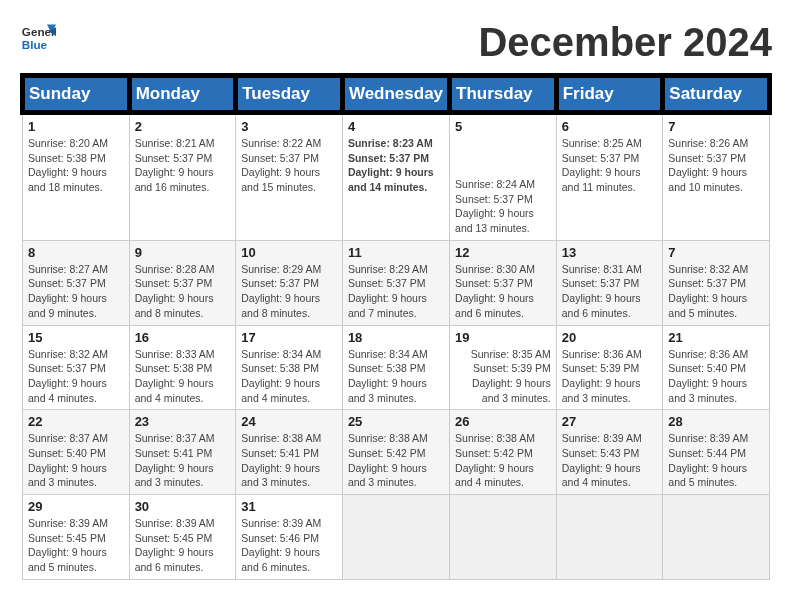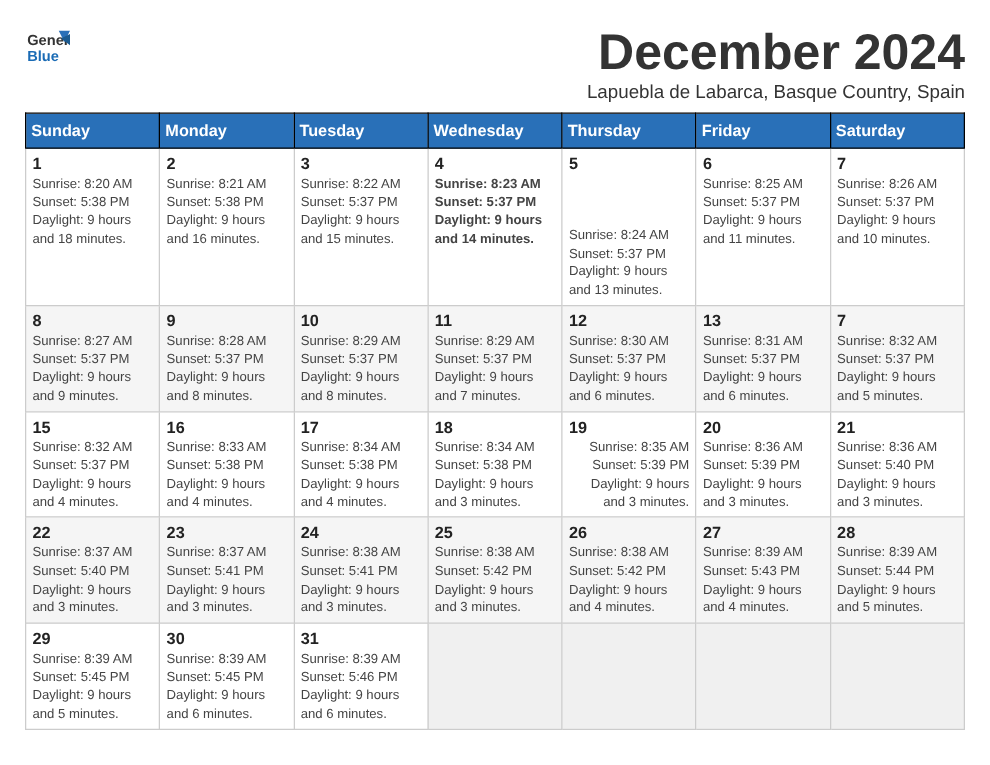--- a/index.html
+++ b/index.html
@@ -40,23 +40,23 @@
     .calendar {
       width: 100%;
       border-collapse: collapse;
       font-size: 11px;
     }
     .calendar thead th {
       background: #2970b8;
       color: #fff;
       padding: 6px 4px;
       text-align: left;
-      font-size: 13px;
+      font-size: 17px;
       font-weight: bold;
-      border: 1px solid #000000;
+      border: 5px solid #000000;
     }
     .calendar tbody td {
       border: 1px solid #ccc;
       vertical-align: top;
       padding: 4px 5px;
       width: calc(100% / 7);
       min-height: 80px;
     }
     .day-num {
       font-size: 13px;
@@ -90,21 +90,20 @@
   <div class="logo">
     <svg class="logo-icon" viewBox="0 0 40 40">
       <text x="2" y="18" font-size="13" font-weight="bold" fill="#333" font-family="Arial">General</text>
       <text x="2" y="32" font-size="13" font-weight="bold" fill="#1a6bb5" font-family="Arial">Blue</text>
       <polygon points="30,5 40,5 35,15" fill="#2970b8"></polygon>
       <polygon points="32,12 40,8 40,18" fill="#1a5a90"></polygon>
     </svg>
   </div>
   <div class="title-area">
     <div class="month-title">December 2024</div>
-    <div class="location-title">Lapuebla de Labarca, Basque Country, Spain</div>
   </div>
 </div>
 
 <table class="calendar">
   <thead>
     <tr id="header-row">
         <th>Sunday</th>
         <th>Monday</th>
         <th>Tuesday</th>
         <th>Wednesday</th>
@@ -118,21 +117,21 @@
         <td>
           <span class="day-num">1</span>
           <div class="day-info" style="white-space: pre-line;">Sunrise: 8:20 AM
 Sunset: 5:38 PM
 Daylight: 9 hours
 and 18 minutes.</div>
         </td>
         <td>
           <span class="day-num">2</span>
           <div class="day-info" style="white-space: pre-line;">Sunrise: 8:21 AM
-Sunset: 5:38 PM
+Sunset: 5:37 PM
 Daylight: 9 hours
 and 16 minutes.</div>
         </td>
         <td>
           <span class="day-num">3</span>
           <div class="day-info" style="white-space: pre-line;">Sunrise: 8:22 AM
 Sunset: 5:37 PM
 Daylight: 9 hours
 and 15 minutes.</div>
         </td>

